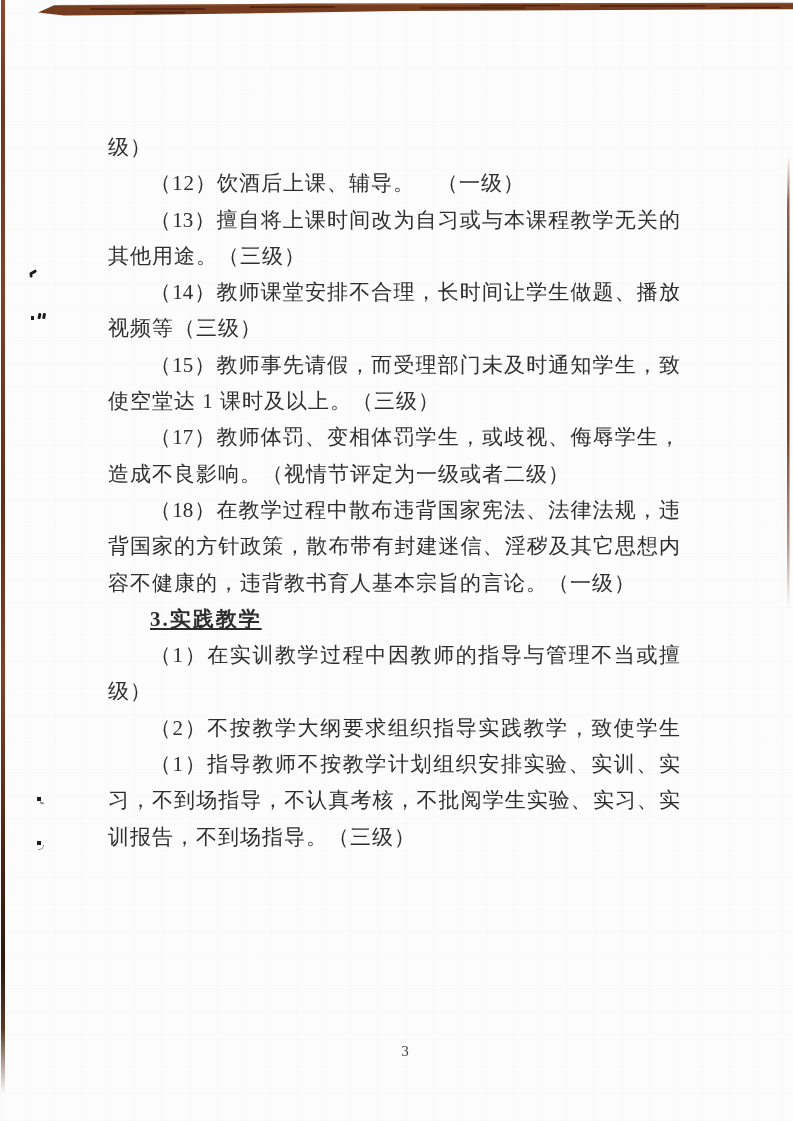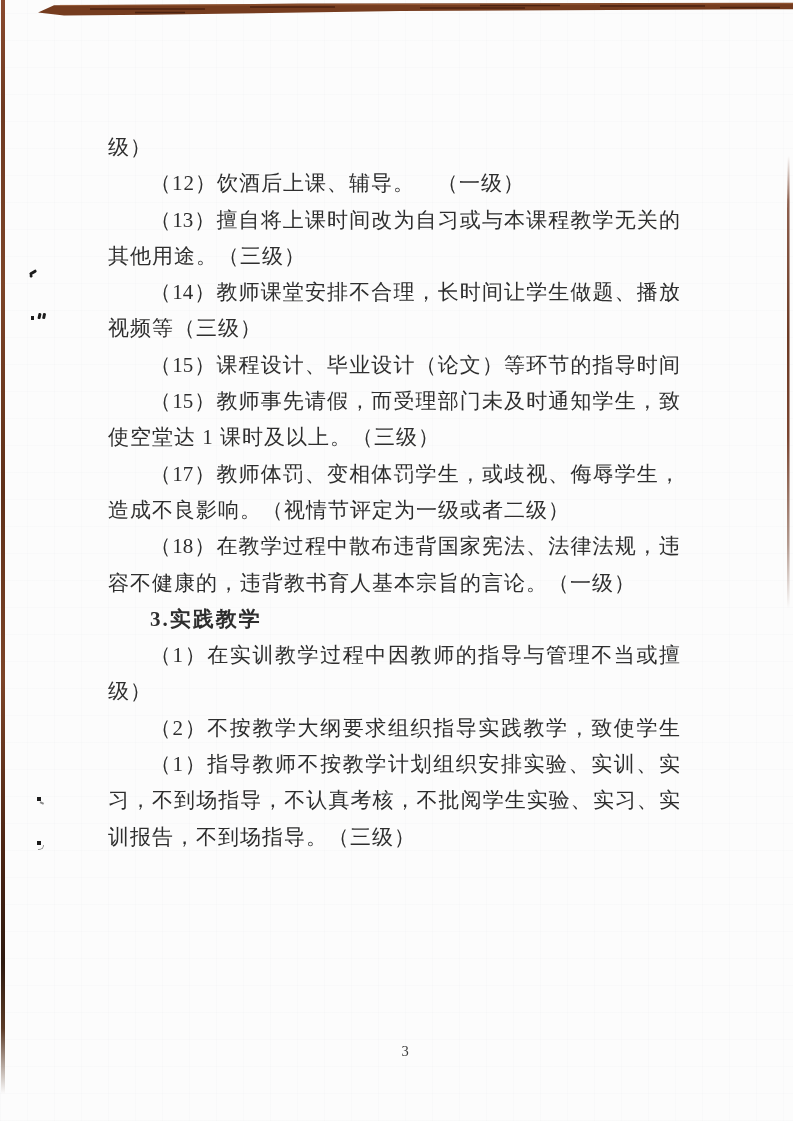--- a/index.html
+++ b/index.html
@@ -57,21 +57,21 @@
     color: var(--ink, #2e2e2e);
     font-size: 21px;
   }
   .ln {
     height: 36.3px; line-height: 36.3px;
     letter-spacing: 1px;
     white-space: nowrap;
   }
   .ln.ind  { text-indent: 2em; }
   .ln.fill { text-align: justify; text-align-last: justify; letter-spacing: 0; }
-  .ln.bold { font-weight: bold; letter-spacing: 2px; }
+  .ln.bold { font-weight: bold; letter-spacing: 2px; text-decoration: underline; }
 
   .pagenum {
     position: absolute; left: 0; top: 1043px; width: 810px;
     text-align: center; font-size: 14.5px; color: #3a3a3a;
   }
 </style>
 </head>
 <body>
 
 <div class="page">
@@ -91,26 +91,26 @@
   <span class="speck sD"></span>
   <span class="speck sE"></span>
 
   <main class="textcol">
     <div class="ln">级）</div>
     <div class="ln ind">（12）饮酒后上课、辅导。　（一级）</div>
     <div class="ln ind fill">（13）擅自将上课时间改为自习或与本课程教学无关的</div>
     <div class="ln">其他用途。（三级）</div>
     <div class="ln ind fill">（14）教师课堂安排不合理，长时间让学生做题、播放</div>
     <div class="ln">视频等（三级）</div>
-    <div class="ln ind fill">（15）课程设计、毕业设计（论文）等环节的指导时间</div>
     <div class="ln ind fill">（15）教师事先请假，而受理部门未及时通知学生，致</div>
     <div class="ln">使空堂达 1 课时及以上。（三级）</div>
     <div class="ln ind fill">（17）教师体罚、变相体罚学生，或歧视、侮辱学生，</div>
     <div class="ln">造成不良影响。（视情节评定为一级或者二级）</div>
     <div class="ln ind fill">（18）在教学过程中散布违背国家宪法、法律法规，违</div>
+    <div class="ln fill">背国家的方针政策，散布带有封建迷信、淫秽及其它思想内</div>
     <div class="ln">容不健康的，违背教书育人基本宗旨的言论。（一级）</div>
     <div class="ln ind bold">3.实践教学</div>
     <div class="ln ind fill">（1）在实训教学过程中因教师的指导与管理不当或擅</div>
     <div class="ln">级）</div>
     <div class="ln ind fill">（2）不按教学大纲要求组织指导实践教学，致使学生</div>
     <div class="ln ind fill">（1）指导教师不按教学计划组织安排实验、实训、实</div>
     <div class="ln fill">习，不到场指导，不认真考核，不批阅学生实验、实习、实</div>
     <div class="ln">训报告，不到场指导。（三级）</div>
   </main>
 

